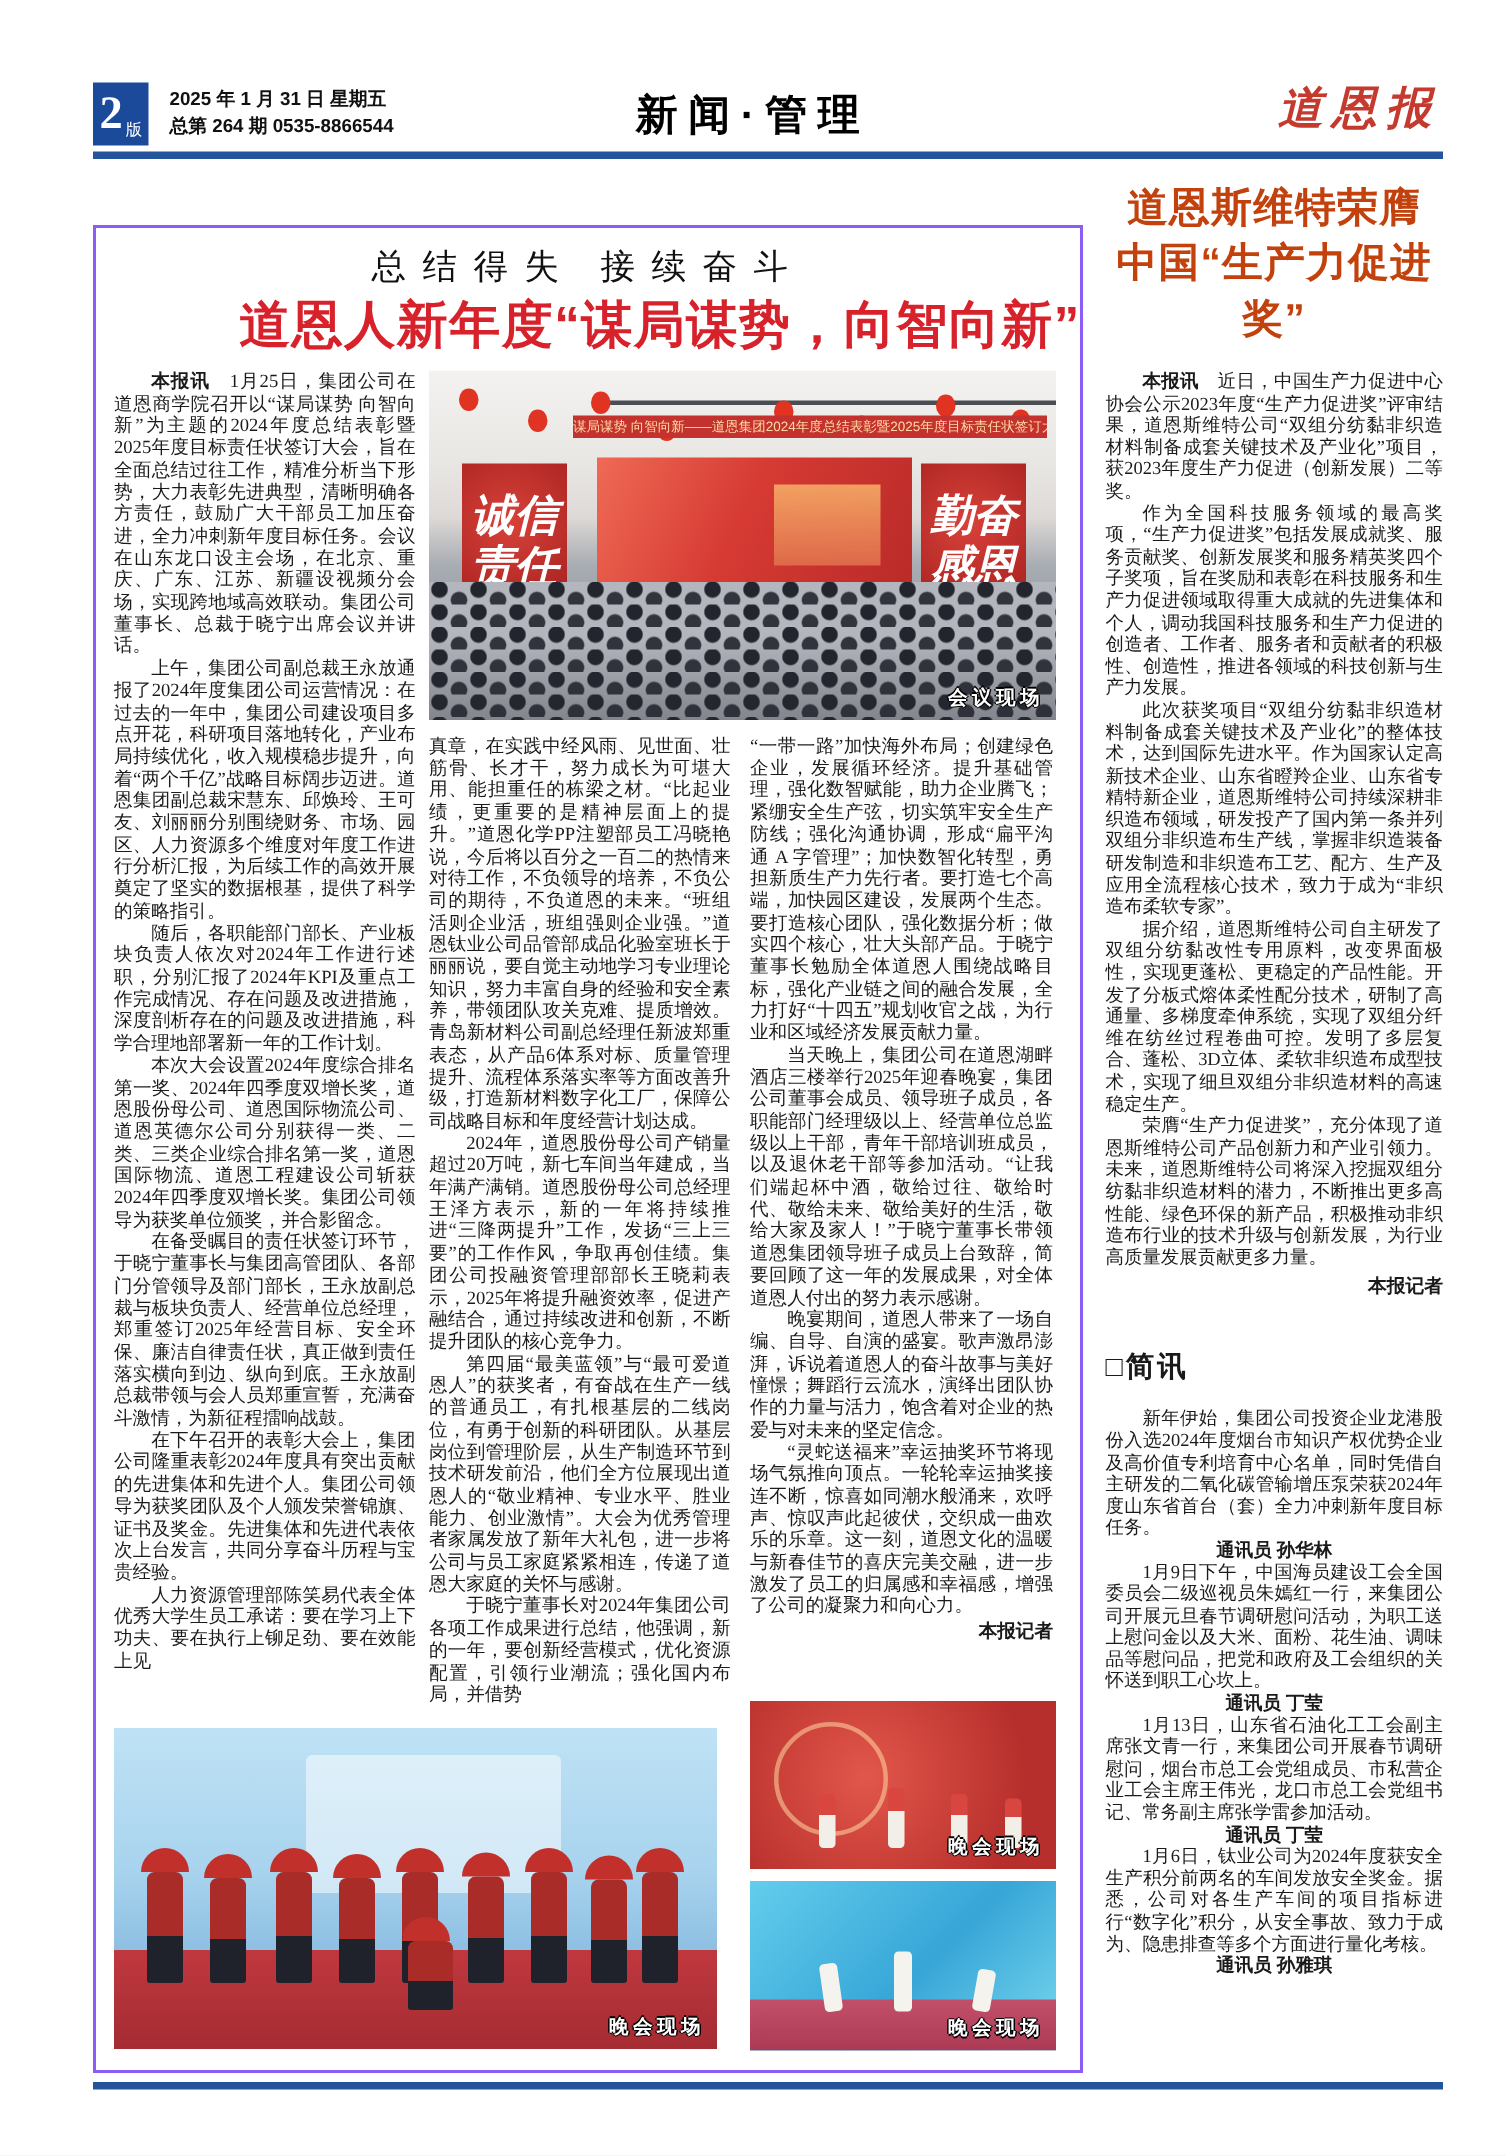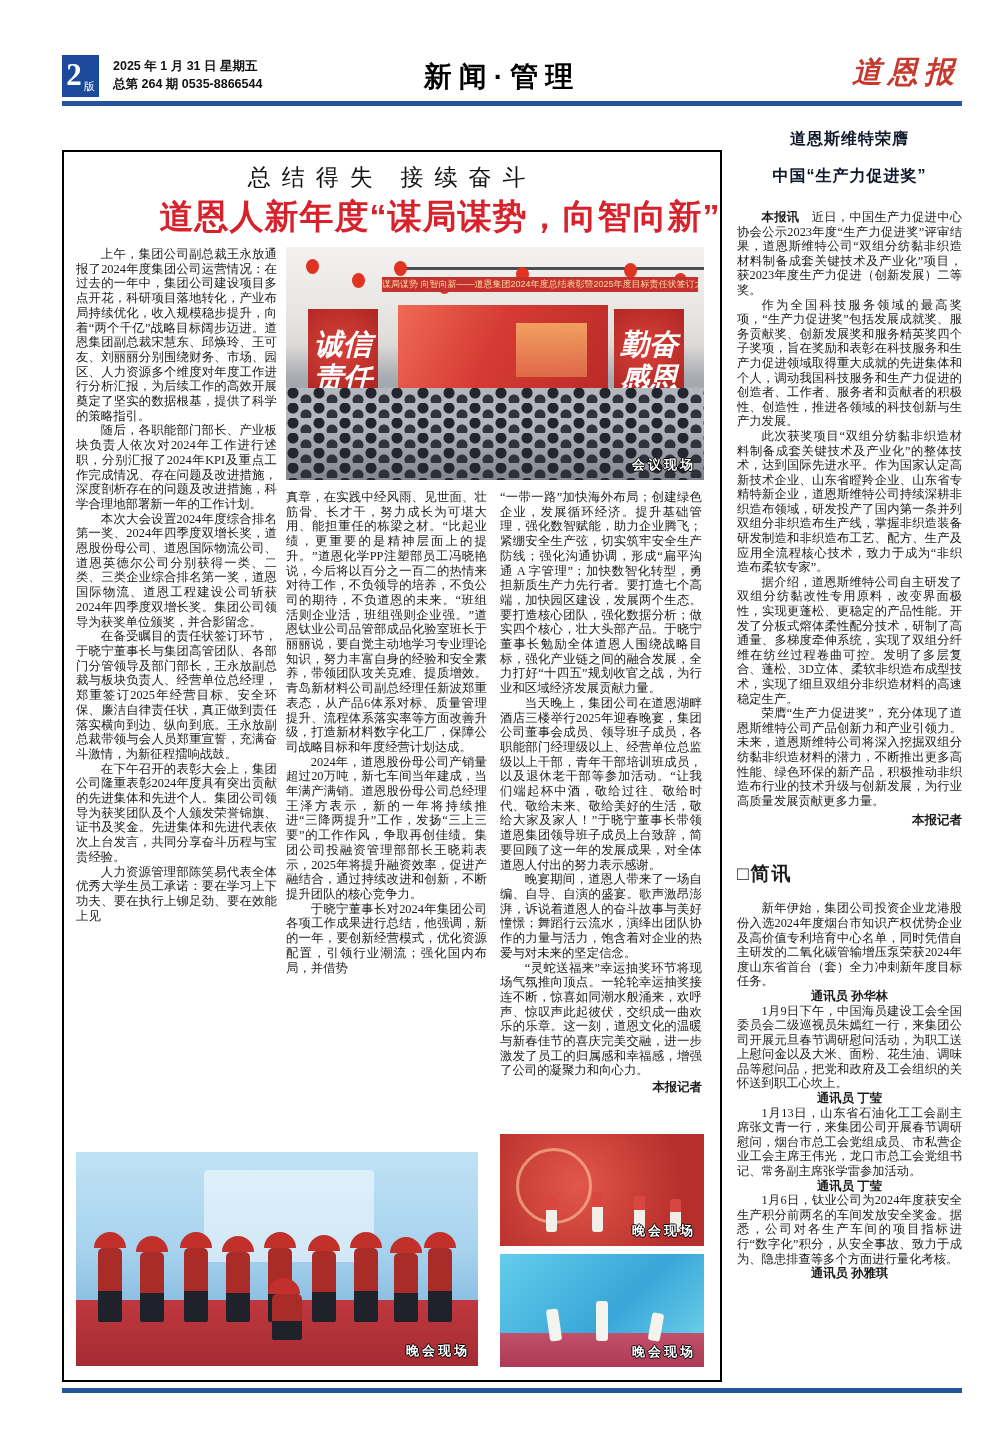--- a/index.html
+++ b/index.html
@@ -14,21 +14,21 @@
         font-size:12.5px;font-weight:bold;line-height:18px;color:#111;}
   .hdr-section{position:absolute;left:0;right:0;top:58px;text-align:center;
         font-family:"Liberation Sans","DejaVu Sans",sans-serif;font-size:28px;font-weight:bold;
         letter-spacing:7px;color:#000;}
   .hdr-masthead{position:absolute;right:44px;top:52px;color:#c53a2e;font-size:30px;font-weight:bold;
         font-style:italic;letter-spacing:6px;font-family:"Liberation Serif",serif;}
   .hdr-rule{position:absolute;left:62px;top:101px;width:900px;height:5px;background:#24549c;}
   .ft-rule{position:absolute;left:62px;top:1388px;width:900px;height:5px;background:#24549c;}
 
   
-  .main-box{position:absolute;left:62px;top:150px;width:656px;height:1228px;border:2px solid #000000;}
+  .main-box{position:absolute;left:62px;top:150px;width:656px;height:1228px;border:2px solid #8b5cf6;}
   .kicker{position:absolute;left:0;width:100%;top:10px;text-align:center;font-size:23px;color:#111;
         letter-spacing:11px;}
   .headline{position:absolute;left:0;width:100%;top:42px;text-align:center;
         font-family:"Liberation Sans","DejaVu Sans",sans-serif;font-size:34px;font-weight:bold;
         color:#d7222b;letter-spacing:1px;padding-left:48px;}
   .col{position:absolute;overflow:hidden;font-size:12.4px;line-height:14.7px;text-align:justify;}
   .col p{margin:0;text-indent:2em;}
   .col p.cont{text-indent:0;}
   .col p b{font-family:"Liberation Sans","DejaVu Sans",sans-serif;}
   .col1{left:12px;top:95px;width:201px;height:905px;}
@@ -96,21 +96,21 @@
   .ph-s2{left:436px;top:1102px;width:204px;height:113px;
         background:linear-gradient(135deg,#63cdec 0%,#37a6d8 55%,#79d8ee 100%);}
   .s2-carpet{position:absolute;left:0;right:0;bottom:0;height:34px;
         background:linear-gradient(#c2506a,#ad3a55);}
   .wperf{position:absolute;bottom:26px;width:12px;height:32px;border-radius:3px;background:#f5f3ee;}
   .w1{left:48px;transform:rotate(-8deg);} .w2{left:96px;height:40px;} .w3{left:150px;transform:rotate(10deg);height:28px;}
 
   
   .sidebar{position:absolute;left:737px;top:120px;width:225px;}
   .sb-headline{text-align:center;font-family:"Liberation Sans","DejaVu Sans",sans-serif;
-        font-size:16px;font-weight:bold;line-height:37px;color:#0f172a;letter-spacing:1px;}
+        font-size:27px;font-weight:bold;line-height:37px;color:#c2410c;letter-spacing:1px;}
   .sb-body{margin-top:16px;font-size:12.3px;line-height:14.6px;text-align:justify;}
   .sb-body p{margin:0;text-indent:2em;}
   .sb-body p b{font-family:"Liberation Sans","DejaVu Sans",sans-serif;}
   .sb-byline{text-align:right;font-weight:bold;font-family:"Liberation Sans","DejaVu Sans",sans-serif;
         font-size:12.5px;margin-top:4px;}
   .briefs-title{margin-top:32px;font-family:"Liberation Sans","DejaVu Sans",sans-serif;
         font-size:19px;font-weight:bold;letter-spacing:2px;}
   .briefs{margin-top:14px;font-size:12.3px;line-height:14.6px;text-align:justify;}
   .briefs p{margin:0;text-indent:2em;}
   .brief-byline{text-align:center;font-weight:bold;text-indent:0 !important;
@@ -131,20 +131,21 @@
   </div>
   <div class="hdr-section">新闻·管理</div>
   <div class="hdr-masthead">道恩报</div>
   <div class="hdr-rule"></div>
 
   <div class="main-box">
     <div class="kicker">总结得失  接续奋斗</div>
     <div class="headline">道恩人新年度“谋局谋势，向智向新”</div>
 
     <div class="col col1">
+      <p><b>本报讯</b><span>　1月25日，集团公司在道恩商学院召开以“谋局谋势 向智向新”为主题的2024年度总结表彰暨2025年度目标责任状签订大会，旨在全面总结过往工作，精准分析当下形势，大力表彰先进典型，清晰明确各方责任，鼓励广大干部员工加压奋进，全力冲刺新年度目标任务。会议在山东龙口设主会场，在北京、重庆、广东、江苏、新疆设视频分会场，实现跨地域高效联动。集团公司董事长、总裁于晓宁出席会议并讲话。</span></p>
       <p>上午，集团公司副总裁王永放通报了2024年度集团公司运营情况：在过去的一年中，集团公司建设项目多点开花，科研项目落地转化，产业布局持续优化，收入规模稳步提升，向着“两个千亿”战略目标阔步迈进。道恩集团副总裁宋慧东、邱焕玲、王可友、刘丽丽分别围绕财务、市场、园区、人力资源多个维度对年度工作进行分析汇报，为后续工作的高效开展奠定了坚实的数据根基，提供了科学的策略指引。</p>
       <p>随后，各职能部门部长、产业板块负责人依次对2024年工作进行述职，分别汇报了2024年KPI及重点工作完成情况、存在问题及改进措施，深度剖析存在的问题及改进措施，科学合理地部署新一年的工作计划。</p>
       <p>本次大会设置2024年度综合排名第一奖、2024年四季度双增长奖，道恩股份母公司、道恩国际物流公司、道恩英德尔公司分别获得一类、二类、三类企业综合排名第一奖，道恩国际物流、道恩工程建设公司斩获2024年四季度双增长奖。集团公司领导为获奖单位颁奖，并合影留念。</p>
       <p>在备受瞩目的责任状签订环节，于晓宁董事长与集团高管团队、各部门分管领导及部门部长，王永放副总裁与板块负责人、经营单位总经理，郑重签订2025年经营目标、安全环保、廉洁自律责任状，真正做到责任落实横向到边、纵向到底。王永放副总裁带领与会人员郑重宣誓，充满奋斗激情，为新征程擂响战鼓。</p>
       <p>在下午召开的表彰大会上，集团公司隆重表彰2024年度具有突出贡献的先进集体和先进个人。集团公司领导为获奖团队及个人颁发荣誉锦旗、证书及奖金。先进集体和先进代表依次上台发言，共同分享奋斗历程与宝贵经验。</p>
       <p>人力资源管理部陈笑易代表全体优秀大学生员工承诺：要在学习上下功夫、要在执行上铆足劲、要在效能上见</p>
     </div>
 
     <div class="photo ph-conf">
       <div class="conf-truss"></div>
@@ -164,20 +165,21 @@
         </div>
       </div>
       <div class="conf-flowers"></div>
       <div class="conf-audience"></div>
       <div class="photo-cap">会议现场</div>
     </div>
 
     <div class="col col2">
       <p class="cont">真章，在实践中经风雨、见世面、壮筋骨、长才干，努力成长为可堪大用、能担重任的栋梁之材。“比起业绩，更重要的是精神层面上的提升。”道恩化学PP注塑部员工冯晓艳说，今后将以百分之一百二的热情来对待工作，不负领导的培养，不负公司的期待，不负道恩的未来。“班组活则企业活，班组强则企业强。”道恩钛业公司品管部成品化验室班长于丽丽说，要自觉主动地学习专业理论知识，努力丰富自身的经验和安全素养，带领团队攻关克难、提质增效。青岛新材料公司副总经理任新波郑重表态，从产品6体系对标、质量管理提升、流程体系落实率等方面改善升级，打造新材料数字化工厂，保障公司战略目标和年度经营计划达成。</p>
       <p>2024年，道恩股份母公司产销量超过20万吨，新七车间当年建成，当年满产满销。道恩股份母公司总经理王泽方表示，新的一年将持续推进“三降两提升”工作，发扬“三上三要”的工作作风，争取再创佳绩。集团公司投融资管理部部长王晓莉表示，2025年将提升融资效率，促进产融结合，通过持续改进和创新，不断提升团队的核心竞争力。</p>
+      <p>第四届“最美蓝领”与“最可爱道恩人”的获奖者，有奋战在生产一线的普通员工，有扎根基层的二线岗位，有勇于创新的科研团队。从基层岗位到管理阶层，从生产制造环节到技术研发前沿，他们全方位展现出道恩人的“敬业精神、专业水平、胜业能力、创业激情”。大会为优秀管理者家属发放了新年大礼包，进一步将公司与员工家庭紧紧相连，传递了道恩大家庭的关怀与感谢。</p>
       <p>于晓宁董事长对2024年集团公司各项工作成果进行总结，他强调，新的一年，要创新经营模式，优化资源配置，引领行业潮流；强化国内布局，并借势</p>
     </div>
 
     <div class="col col3">
       <p class="cont">“一带一路”加快海外布局；创建绿色企业，发展循环经济。提升基础管理，强化数智赋能，助力企业腾飞；紧绷安全生产弦，切实筑牢安全生产防线；强化沟通协调，形成“扁平沟通 A 字管理”；加快数智化转型，勇担新质生产力先行者。要打造七个高端，加快园区建设，发展两个生态。要打造核心团队，强化数据分析；做实四个核心，壮大头部产品。于晓宁董事长勉励全体道恩人围绕战略目标，强化产业链之间的融合发展，全力打好“十四五”规划收官之战，为行业和区域经济发展贡献力量。</p>
       <p>当天晚上，集团公司在道恩湖畔酒店三楼举行2025年迎春晚宴，集团公司董事会成员、领导班子成员，各职能部门经理级以上、经营单位总监级以上干部，青年干部培训班成员，以及退休老干部等参加活动。“让我们端起杯中酒，敬给过往、敬给时代、敬给未来、敬给美好的生活，敬给大家及家人！”于晓宁董事长带领道恩集团领导班子成员上台致辞，简要回顾了这一年的发展成果，对全体道恩人付出的努力表示感谢。</p>
       <p>晚宴期间，道恩人带来了一场自编、自导、自演的盛宴。歌声激昂澎湃，诉说着道恩人的奋斗故事与美好憧憬；舞蹈行云流水，演绎出团队协作的力量与活力，饱含着对企业的热爱与对未来的坚定信念。</p>
       <p>“灵蛇送福来”幸运抽奖环节将现场气氛推向顶点。一轮轮幸运抽奖接连不断，惊喜如同潮水般涌来，欢呼声、惊叹声此起彼伏，交织成一曲欢乐的乐章。这一刻，道恩文化的温暖与新春佳节的喜庆完美交融，进一步激发了员工的归属感和幸福感，增强了公司的凝聚力和向心力。</p>
       <p class="byline">本报记者</p>
     </div>

